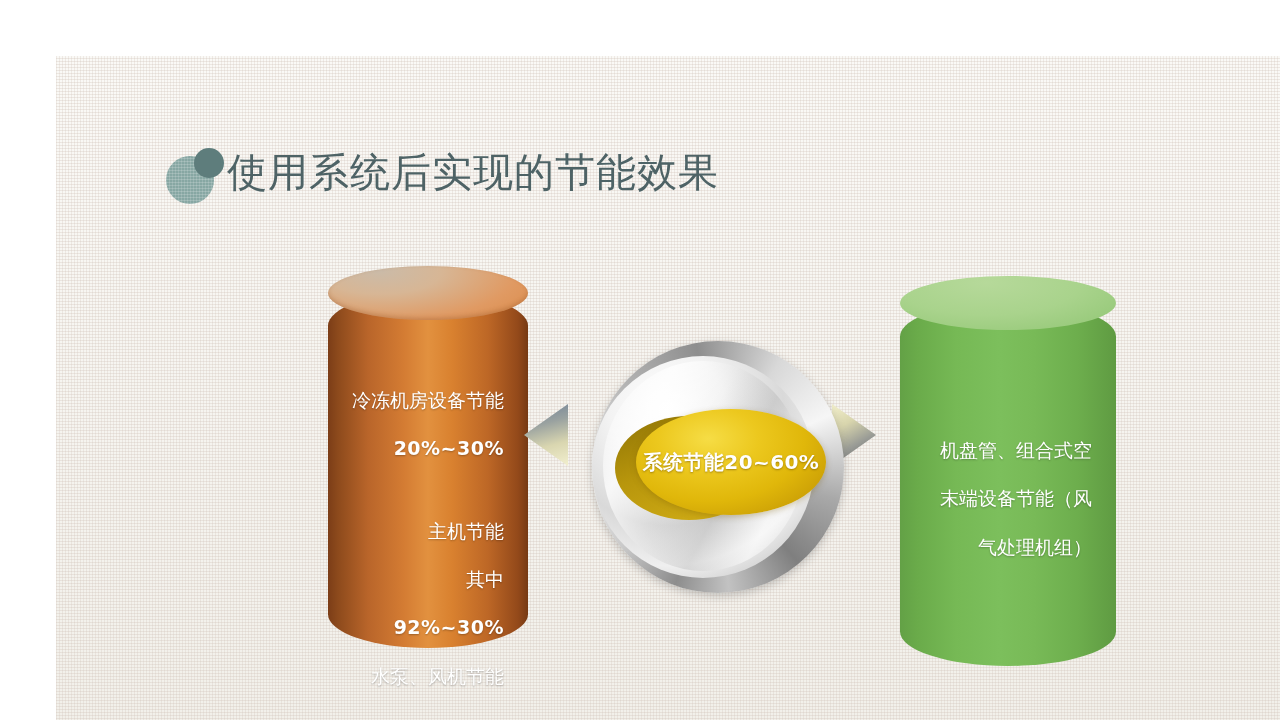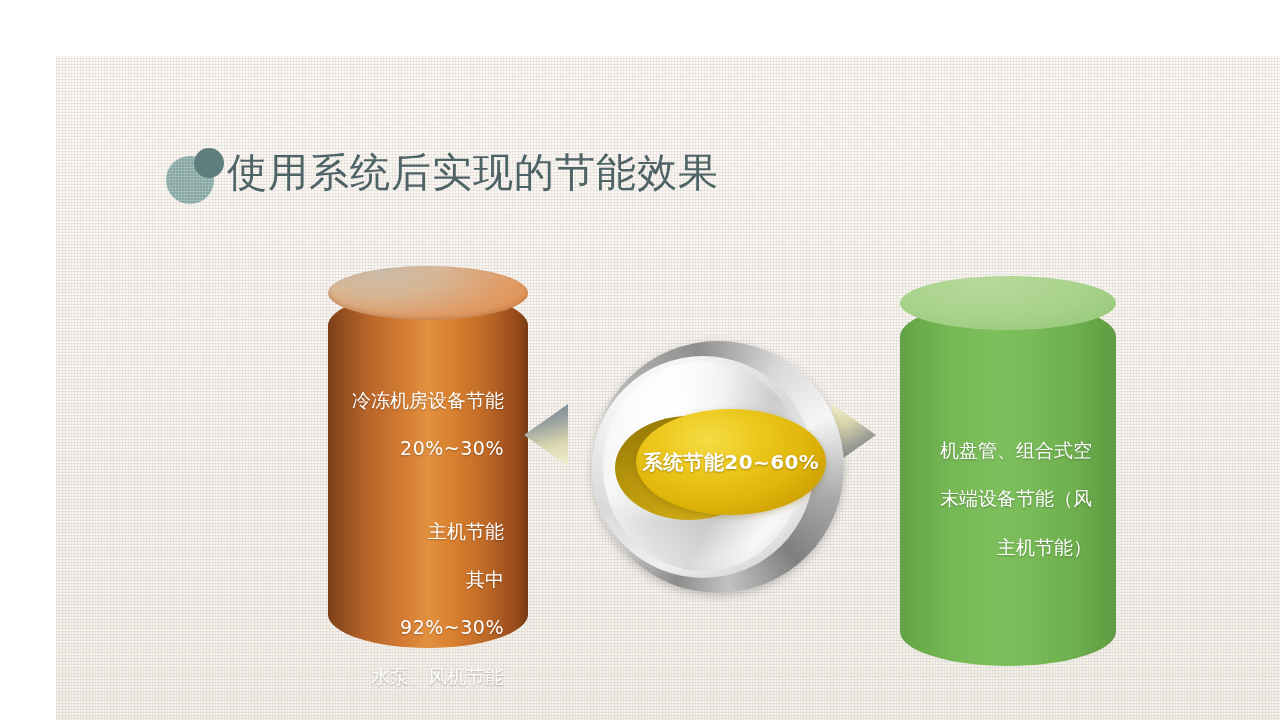--- a/index.html
+++ b/index.html
@@ -90,21 +90,21 @@
     position:absolute; left:0; width:100%;
     text-align:right;
     color:#ffffff;
     line-height:1.28;
     text-shadow:0 1px 2px rgba(0,0,0,.28);
     font-family:"DejaVu Sans","Liberation Sans",sans-serif;
   }
   #cyl-left  .cyl-text { top:72px;  font-size:19px; }
   #cyl-right .cyl-text { top:112px; font-size:19px; }
   .cyl-text .gap { display:block; height:18px; }
-  .cyl-text .num { font-weight:normal; letter-spacing:.5px; }
+  .cyl-text .num { font-weight:bold; letter-spacing:.5px; }
 
   
   #badge { position:absolute; left:489px; top:253px; width:282px; height:252px; }
 
   .ring-outer {
     position:absolute; left:0; top:0; width:252px; height:252px;
     left:15px;
     border-radius:50%;
     background:conic-gradient(from 200deg,
       #8d8d8d 0deg, #c9c9c9 30deg, #f2f2f2 70deg, #b5b5b5 110deg,
@@ -181,21 +181,21 @@
       <div>水泵、风机节能</div>
     </div>
   </div>
 
   <div class="cyl" id="cyl-right">
     <div class="cyl-body"></div>
     <div class="cyl-top"></div>
     <div class="cyl-text">
       <div>机盘管、组合式空</div>
       <div>末端设备节能（风</div>
-      <div>主机节能）</div>
+      <div>气处理机组）</div>
     </div>
   </div>
 
   <div class="arrow" id="arrow-left"></div>
   <div class="arrow" id="arrow-right"></div>
 
   <div id="badge">
     <div class="ring-outer"></div>
     <div class="ring-inner"></div>
     <div class="ring-sheen"></div>

